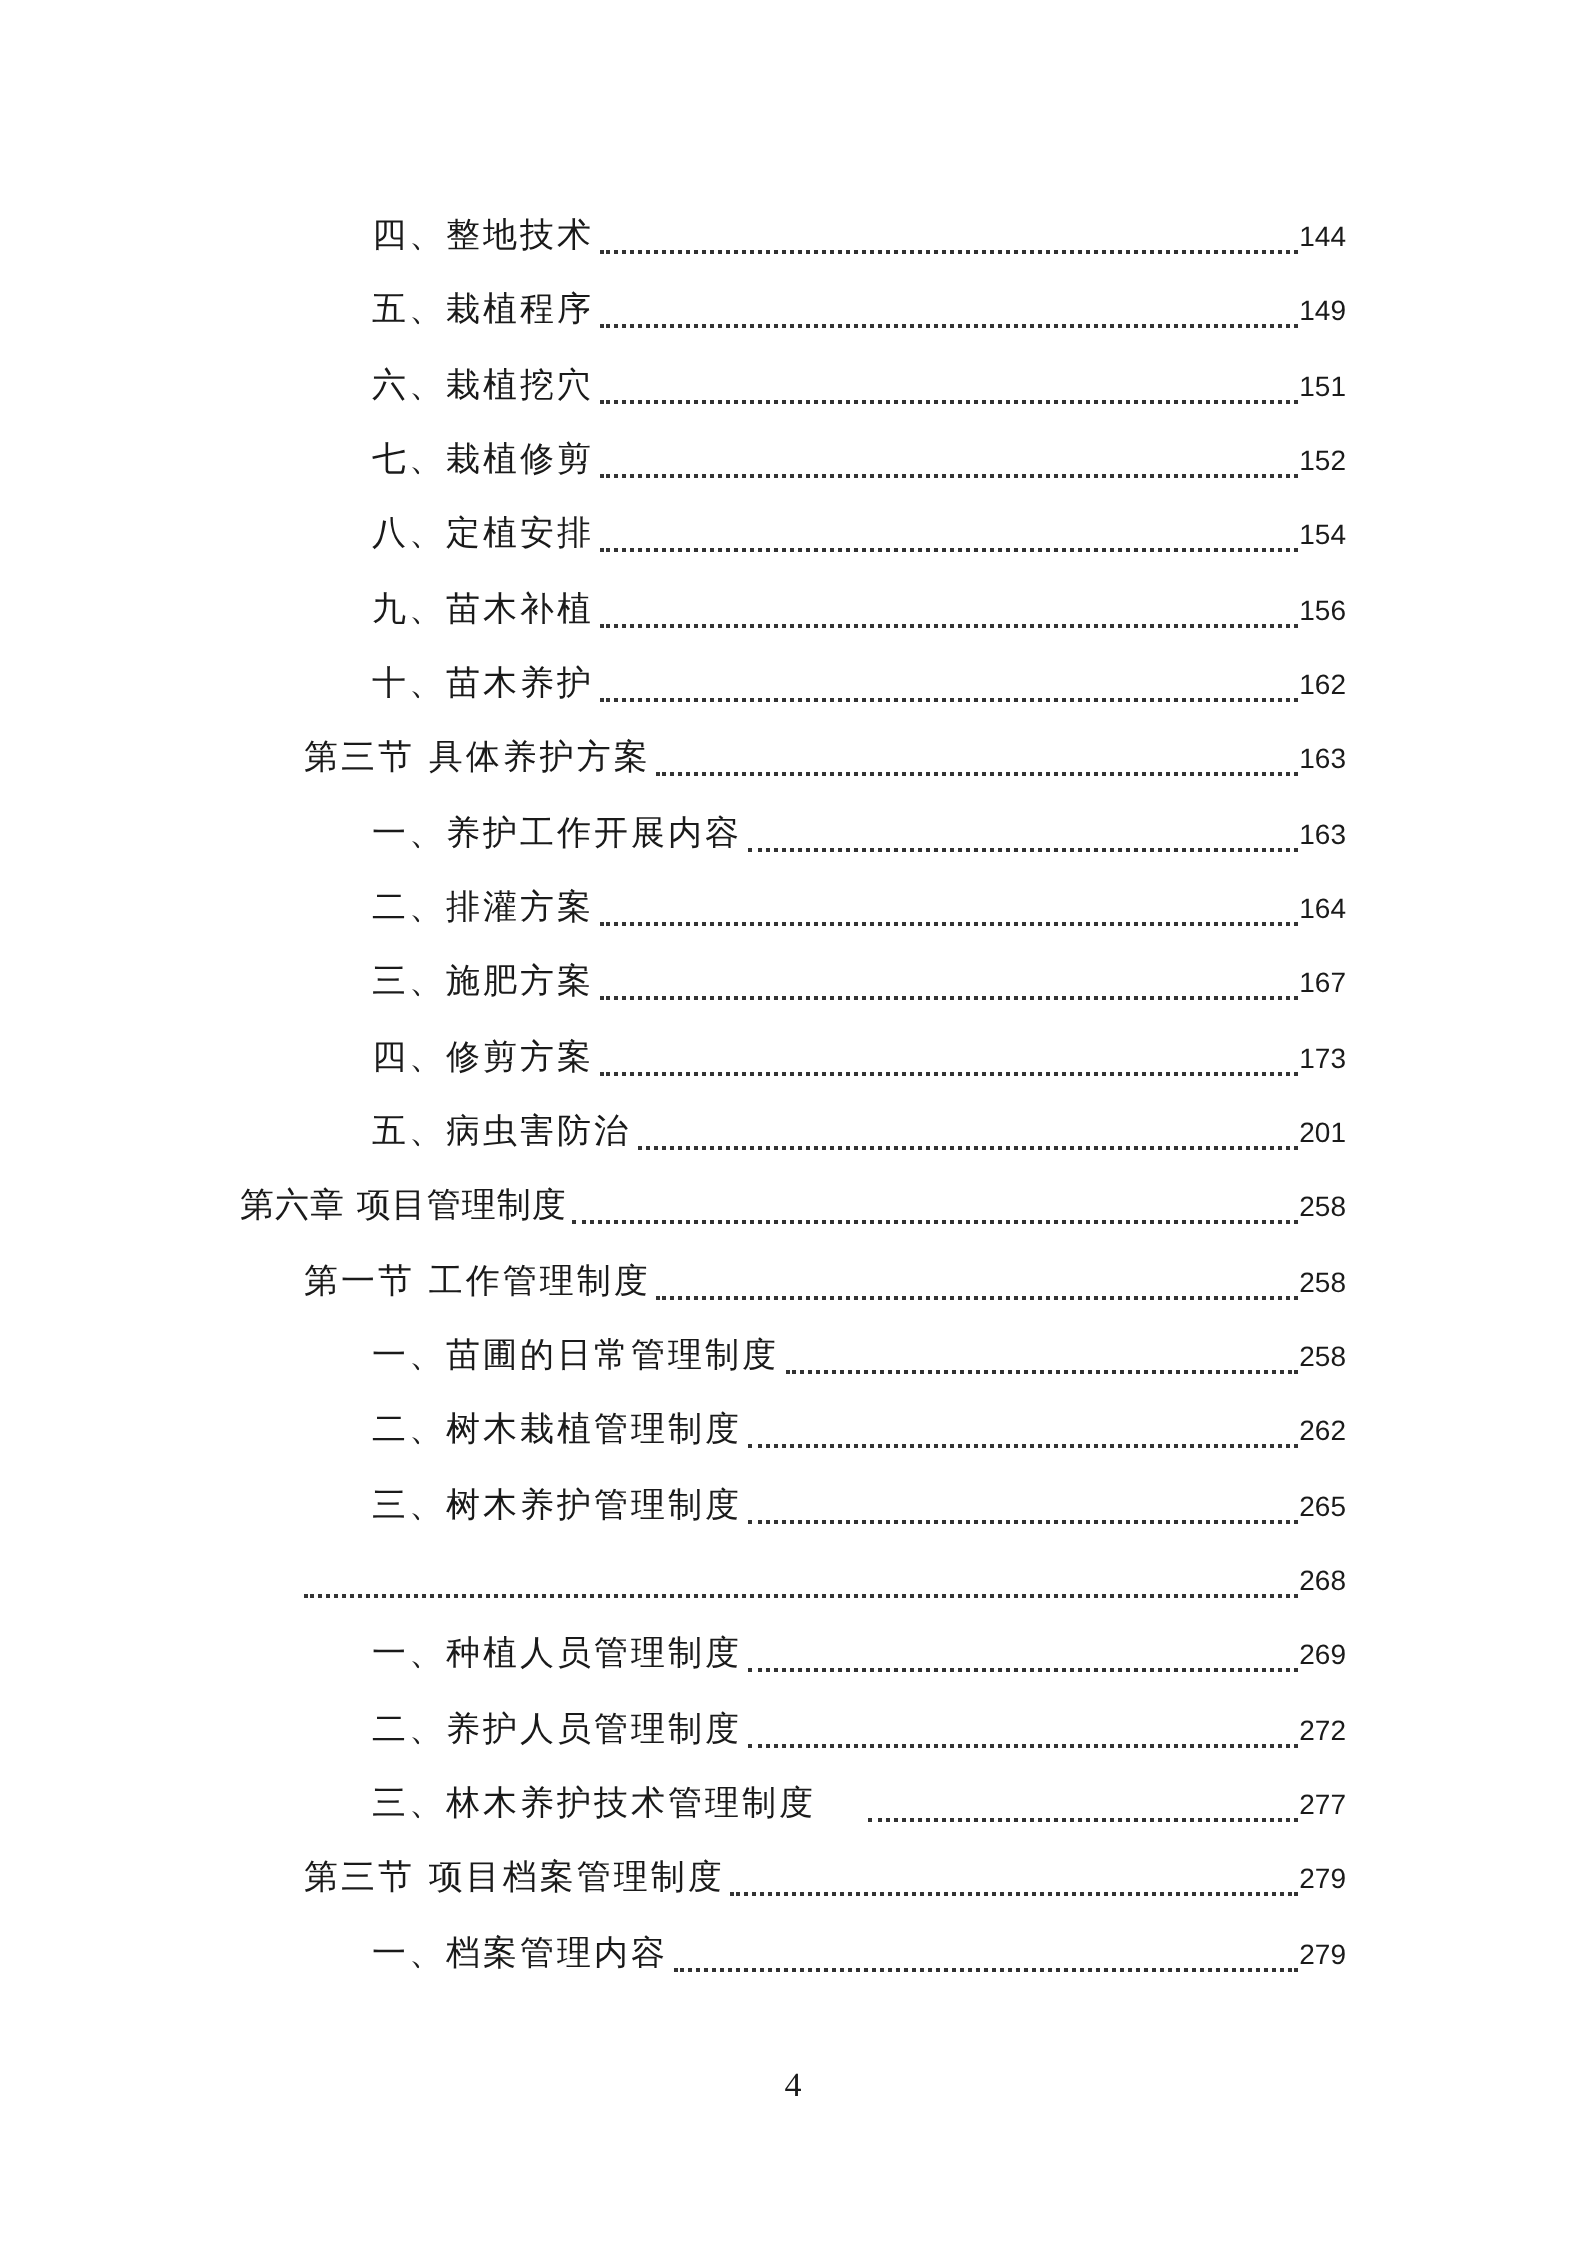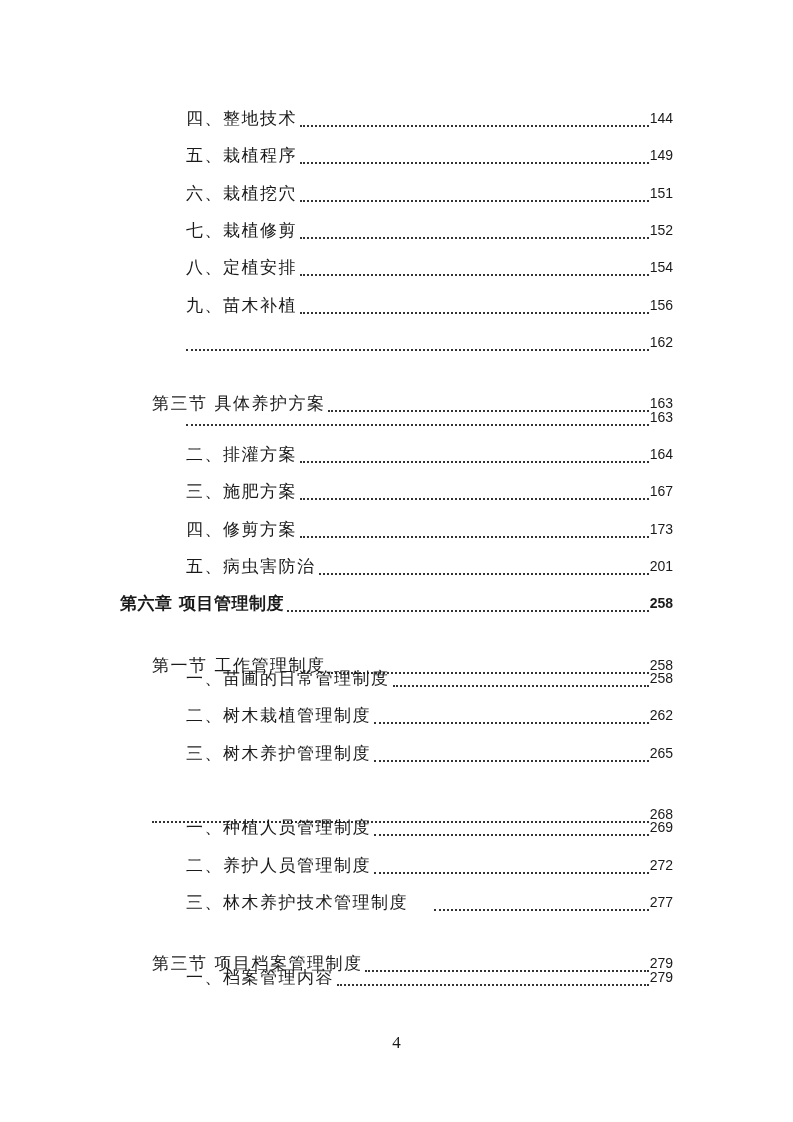--- a/index.html
+++ b/index.html
@@ -7,22 +7,22 @@
            font-family: "DejaVu Sans", "Liberation Sans", sans-serif; color: #1a1a1a; }
     .toc { position: absolute; left: 0; top: 100px; width: 793px; }
     .row { position: absolute; left: 0; height: 37px; display: flex; align-items: flex-start;
            font-size: 17px; line-height: 37px; }
     .row .label { white-space: nowrap; padding-right: 3px; letter-spacing: 1.5px; }
     .row .leader { flex: 1; overflow: hidden; white-space: nowrap; height: 37px; position: relative; }
     .row .leader::before { content: ""; position: absolute; left: 0; right: 0; bottom: 10px;
            border-bottom: 2px dotted #333; }
     .row .page { white-space: nowrap; font-family: "Liberation Sans", sans-serif; font-size: 14px; padding-left: 1px; }
     .lvl-item { left: 186px; width: 487px; }
-    .lvl-sec  { left: 152px; width: 521px; margin-top: 24px; }
-    .lvl-ch   { left: 120px; width: 553px; font-weight: bold; }
+    .lvl-sec  { left: 152px; width: 521px; }
+    .lvl-ch   { left: 120px; width: 553px; font-weight: normal; }
     .lvl-ch .label { letter-spacing: 0.5px; }
     .page-number { position: absolute; top: 1033px; left: 0; width: 793px; text-align: center;
            font-family: "Liberation Serif", serif; font-size: 17px; }
   </style>
 </head>
 <body>
 
 <div class="toc">
   <div class="row lvl-item" style="top:0px">
       <span class="label">四、整地技术</span>
@@ -48,29 +48,31 @@
       <span class="label">八、定植安排</span>
       <span class="leader"></span>
       <span class="page">154</span>
     </div>
   <div class="row lvl-item" style="top:187px">
       <span class="label">九、苗木补植</span>
       <span class="leader"></span>
       <span class="page">156</span>
     </div>
   <div class="row lvl-item" style="top:224px">
+      <span class="label">十、苗木养护</span>
       <span class="leader"></span>
       <span class="page">162</span>
     </div>
   <div class="row lvl-sec" style="top:261px">
       <span class="label">第三节  具体养护方案</span>
       <span class="leader"></span>
       <span class="page">163</span>
     </div>
   <div class="row lvl-item" style="top:299px">
+      <span class="label">一、养护工作开展内容</span>
       <span class="leader"></span>
       <span class="page">163</span>
     </div>
   <div class="row lvl-item" style="top:336px">
       <span class="label">二、排灌方案</span>
       <span class="leader"></span>
       <span class="page">164</span>
     </div>
   <div class="row lvl-item" style="top:373px">
       <span class="label">三、施肥方案</span>

